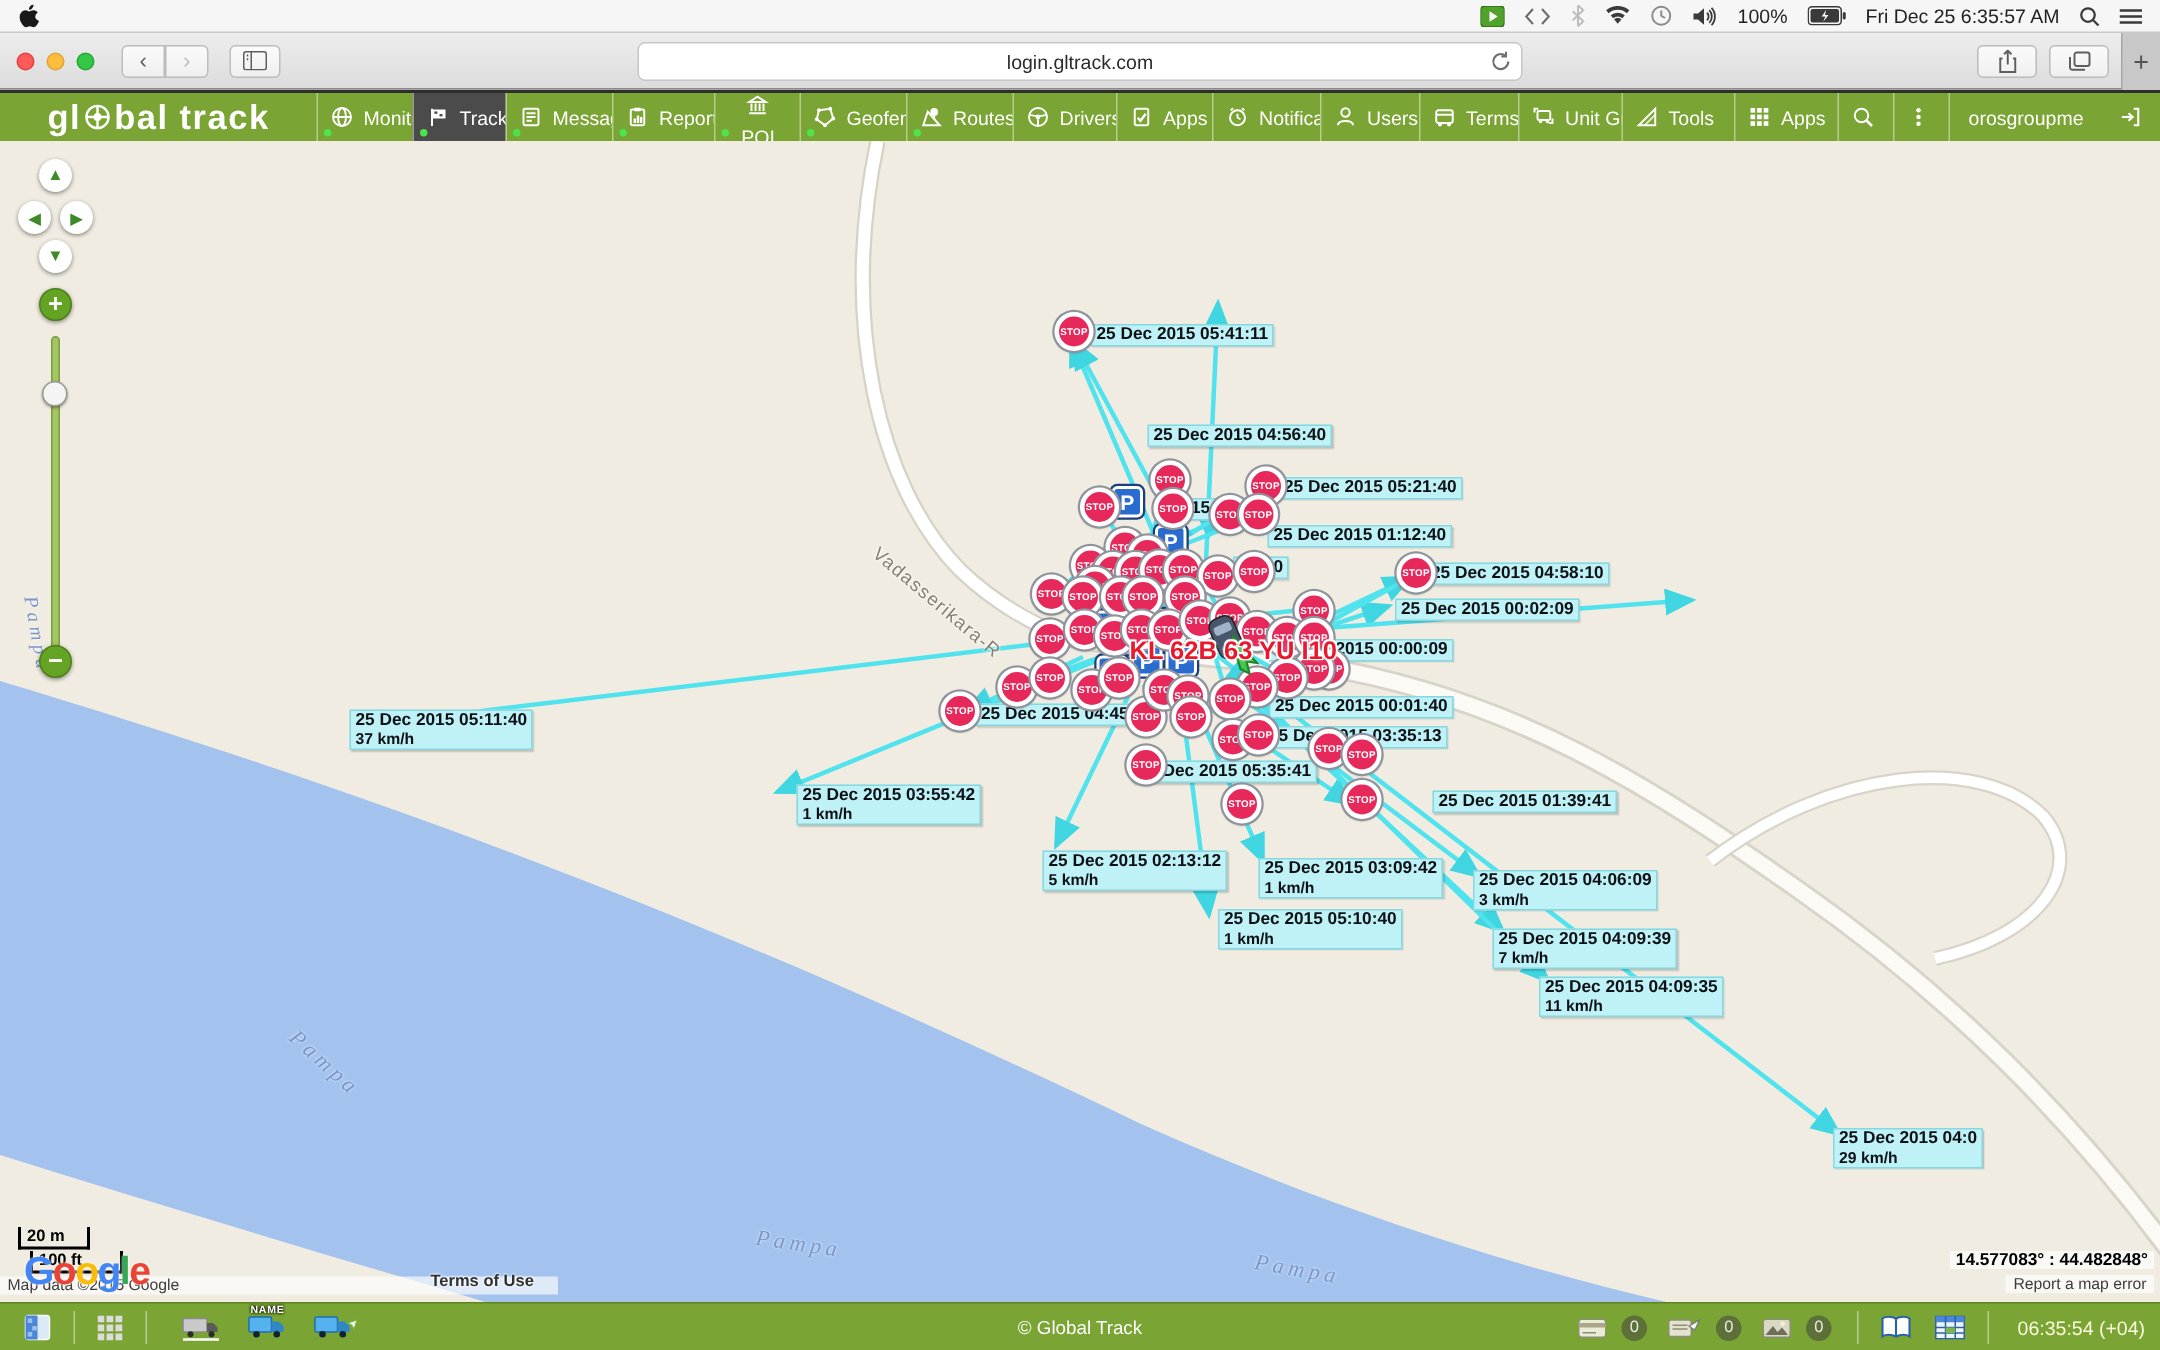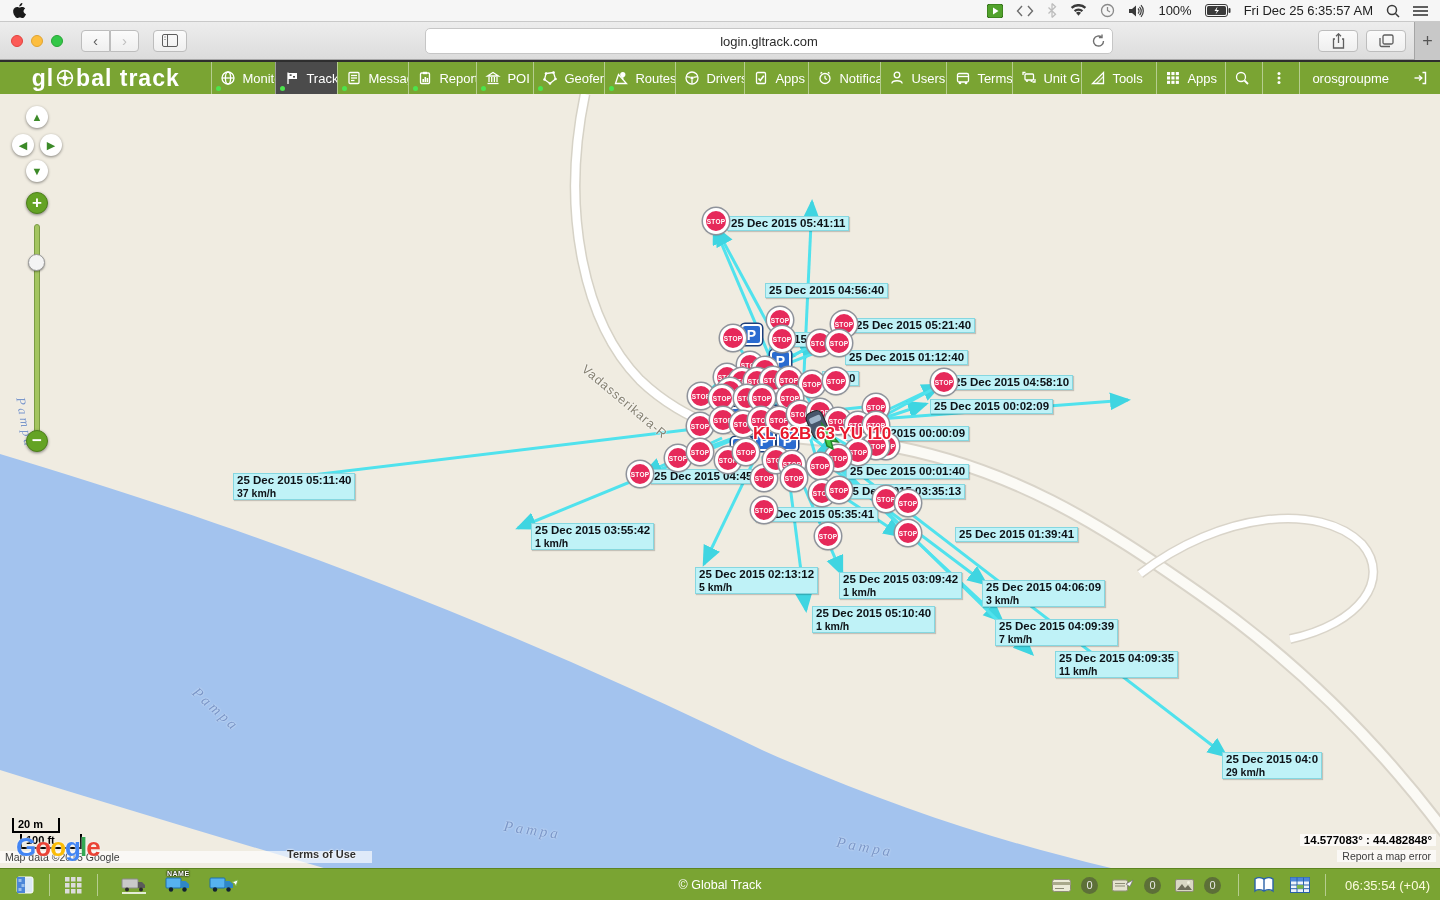--- a/index.html
+++ b/index.html
@@ -22,21 +22,21 @@
   .l-red{background:#fc5b57;border:1px solid #e2423e;}
   .l-yel{background:#fdbe3f;border:1px solid #e0a431;}
   .l-grn{background:#33c748;border:1px solid #28a536;}
   .tb-group{display:flex;margin-left:18px;}
   .tb-btn{width:29px;height:22px;background:linear-gradient(#fbfbfb,#efefef);border:1px solid #bdbdbd;
     display:flex;align-items:center;justify-content:center;color:#5e5e5e;font-size:15px;}
   .tb-btn.dis{color:#c0c0c0;}
   .tb-btn:first-child{border-radius:4px 0 0 4px;}
   .tb-btn:last-child{border-radius:0 4px 4px 0;}
   .tb-single{margin-left:14px;border-radius:4px !important;width:34px;}
-  .urlbar{position:absolute;left:425px;top:6px;width:688px;height:26px;background:#fff;
+  .urlbar{position:absolute;left:425px;top:6px;width:590px;height:26px;background:#fff;
     border:1px solid #c6c6c6;border-radius:5px;display:flex;align-items:center;justify-content:center;
     font-size:13px;color:#2b2b2b;}
   .urlbar .reload{position:absolute;right:7px;top:5px;color:#6f6f6f;}
   .tb-right{position:absolute;right:34px;top:8px;display:flex;gap:8px;}
   .newtab{position:absolute;right:0;top:0;width:26px;height:38px;background:#c8c8c8;
     border-left:1px solid #a5a5a5;display:flex;align-items:center;justify-content:center;
     color:#555;font-size:18px;}
   
   .navdivider{height:2px;background:#2e2e2e;}
   .navbar{height:32px;background:#7aa433;display:flex;align-items:stretch;color:#fff;}
@@ -286,21 +286,21 @@
           <svg width="16" height="16" viewBox="0 0 16 16" fill="none" stroke="#fff" stroke-width="1.3">
             <rect x="3.5" y="3" width="9" height="10.5" rx="1"></rect>
             <rect x="6" y="1.8" width="4" height="2.4" fill="#fff" stroke="none"></rect>
             <rect x="5.4" y="9" width="1.6" height="3" fill="#fff" stroke="none"></rect>
             <rect x="7.5" y="7" width="1.6" height="5" fill="#fff" stroke="none"></rect>
             <rect x="9.6" y="8" width="1.6" height="4" fill="#fff" stroke="none"></rect>
           </svg>
         </span>
         <span>Reports</span>
       </div>
-      <div class="nav-tab" style="width: 57px;">
+      <div class="nav-tab" style="width: 57px; flex-direction: column;">
         <span class="dot"></span>
         <span style="display:flex">
           <svg width="16" height="16" viewBox="0 0 16 16" fill="none" stroke="#fff" stroke-width="1.3">
             <path d="M2.5 6 L8 2.5 L13.5 6 Z"></path>
             <line x1="4" y1="7" x2="4" y2="12"></line>
             <line x1="6.7" y1="7" x2="6.7" y2="12"></line>
             <line x1="9.4" y1="7" x2="9.4" y2="12"></line>
             <line x1="12" y1="7" x2="12" y2="12"></line>
             <line x1="2.5" y1="13.5" x2="13.5" y2="13.5"></line>
           </svg>
@@ -527,21 +527,21 @@
       <div class="tlabel" style="left: 842px; top: 390px;">25 Dec 2015 03:35:13</div>
       <div class="tlabel" style="left: 755px; top: 413px;">25 Dec 2015 05:35:41</div>
       <div class="tlabel" style="left: 918px; top: 433px; margin-left: 37px;">25 Dec 2015 01:39:41</div>
       <div class="tlabel" style="left: 233px; top: 379px;">25 Dec 2015 05:11:40<span class="spd">37 km/h</span></div>
       <div class="tlabel" style="left: 531px; top: 429px;">25 Dec 2015 03:55:42<span class="spd">1 km/h</span></div>
       <div class="tlabel" style="left: 695px; top: 473px;">25 Dec 2015 02:13:12<span class="spd">5 km/h</span></div>
       <div class="tlabel" style="left: 839px; top: 478px;">25 Dec 2015 03:09:42<span class="spd">1 km/h</span></div>
       <div class="tlabel" style="left: 982px; top: 486px;">25 Dec 2015 04:06:09<span class="spd">3 km/h</span></div>
       <div class="tlabel" style="left: 812px; top: 512px;">25 Dec 2015 05:10:40<span class="spd">1 km/h</span></div>
       <div class="tlabel" style="left: 995px; top: 525px;">25 Dec 2015 04:09:39<span class="spd">7 km/h</span></div>
-      <div class="tlabel" style="left: 1026px; top: 557px; margin-left: 29px;">25 Dec 2015 04:09:35<span class="spd">11 km/h</span></div>
+      <div class="tlabel" style="left: 1026px; top: 557px;">25 Dec 2015 04:09:35<span class="spd">11 km/h</span></div>
       <div class="tlabel" style="left: 1222px; top: 658px;">25 Dec 2015 04:0<span class="spd">29 km/h</span></div>
       <div class="wlabel" style="left: 28px; top: 302px; font-size: 13px; transform: rotate(80deg);">Pampa</div>
       <div class="wlabel" style="left: 200px; top: 590px; font-size: 15px; transform: rotate(42deg);">Pampa</div>
       <div class="wlabel" style="left: 505px; top: 724px; font-size: 15px; transform: rotate(8deg);">Pampa</div>
       <div class="wlabel" style="left: 838px; top: 740px; font-size: 15px; transform: rotate(10deg);">Pampa</div>
       <div class="roadlabel" style="left: 588px; top: 268px; transform: rotate(40deg);">Vadasserikara-R</div>
     </div>
   <div id="markers-layer">
       <div class="park" style="left: 741px; top: 230px;">P</div>
       <div class="park" style="left: 770px; top: 256px;">P</div>

